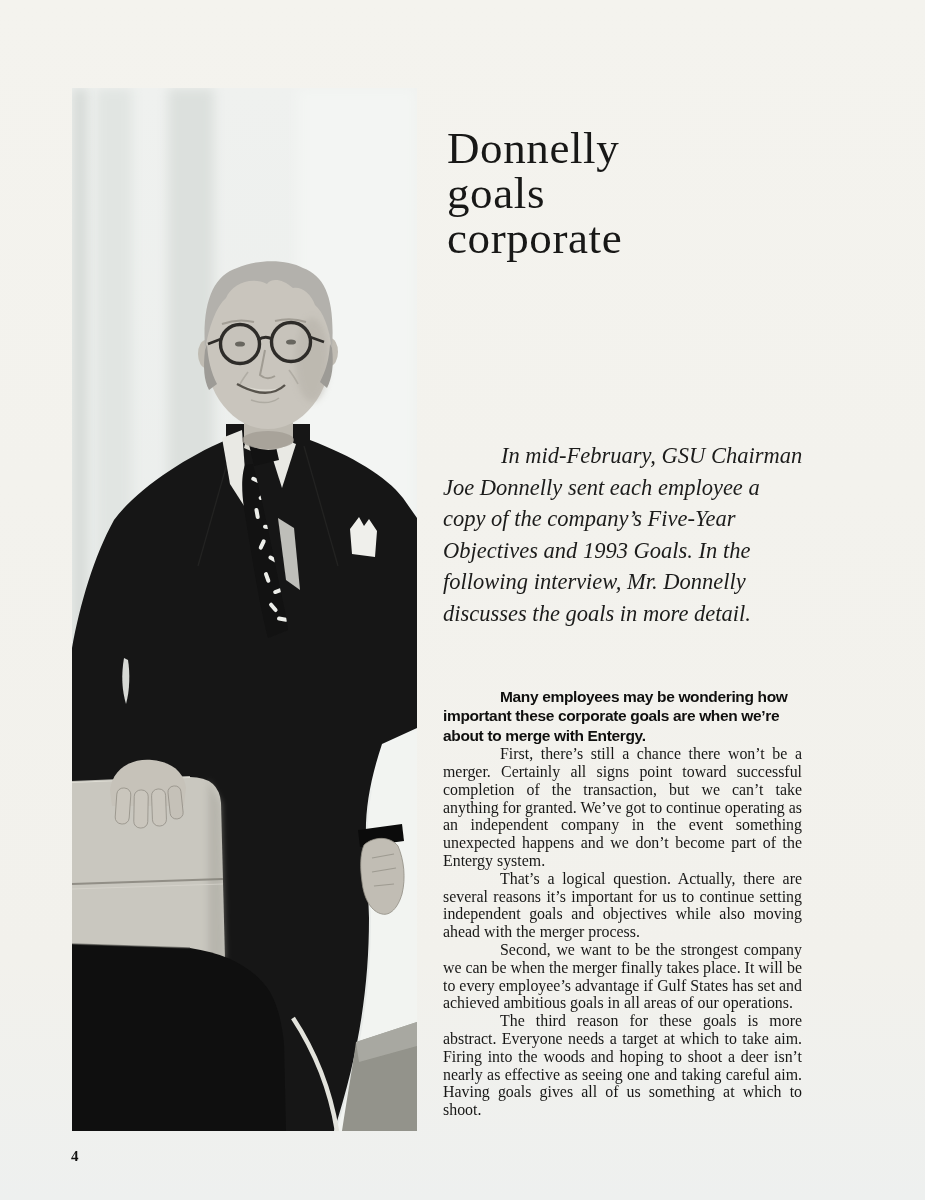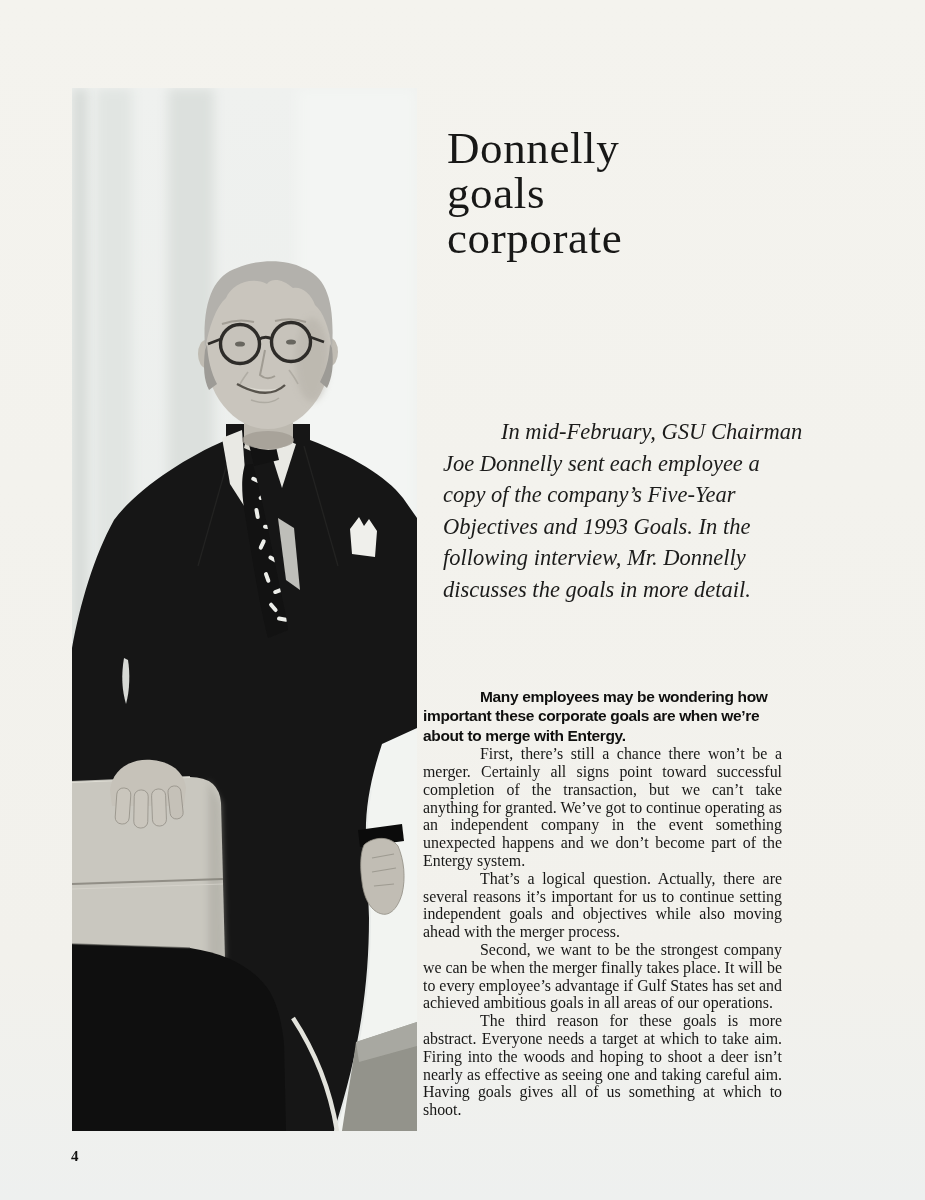--- a/index.html
+++ b/index.html
@@ -15,26 +15,26 @@
     background:#ebeeec;overflow:hidden;
   }
   .photo svg{display:block;width:100%;height:100%;}
   .headline{
     position:absolute;left:447px;top:126px;margin:0;
     font:400 45px/45px "Liberation Serif",serif;
     color:#181817;letter-spacing:0.6px;
   }
   .hl-line{display:block;}
   .intro{
-    position:absolute;left:443px;top:416px;width:362px;margin:0;
+    position:absolute;left:443px;top:440px;width:362px;margin:0;
     font:italic 400 22.5px/31.5px "Liberation Serif",serif;
     color:#1c1c1b;text-indent:58px;
   }
   .qa{
-    position:absolute;left:423px;top:687px;width:359px;color:#171716;
+    position:absolute;left:443px;top:687px;width:359px;color:#171716;
   }
   .qa p{margin:0;}
   .question{
     font:700 15.5px/19.4px "Liberation Sans",sans-serif;
     letter-spacing:-0.35px;text-indent:57px;color:#0f0f0e;
   }
   .answer{
     font:400 15.9px/17.8px "Liberation Serif",serif;
     text-align:justify;text-indent:57px;
   }

